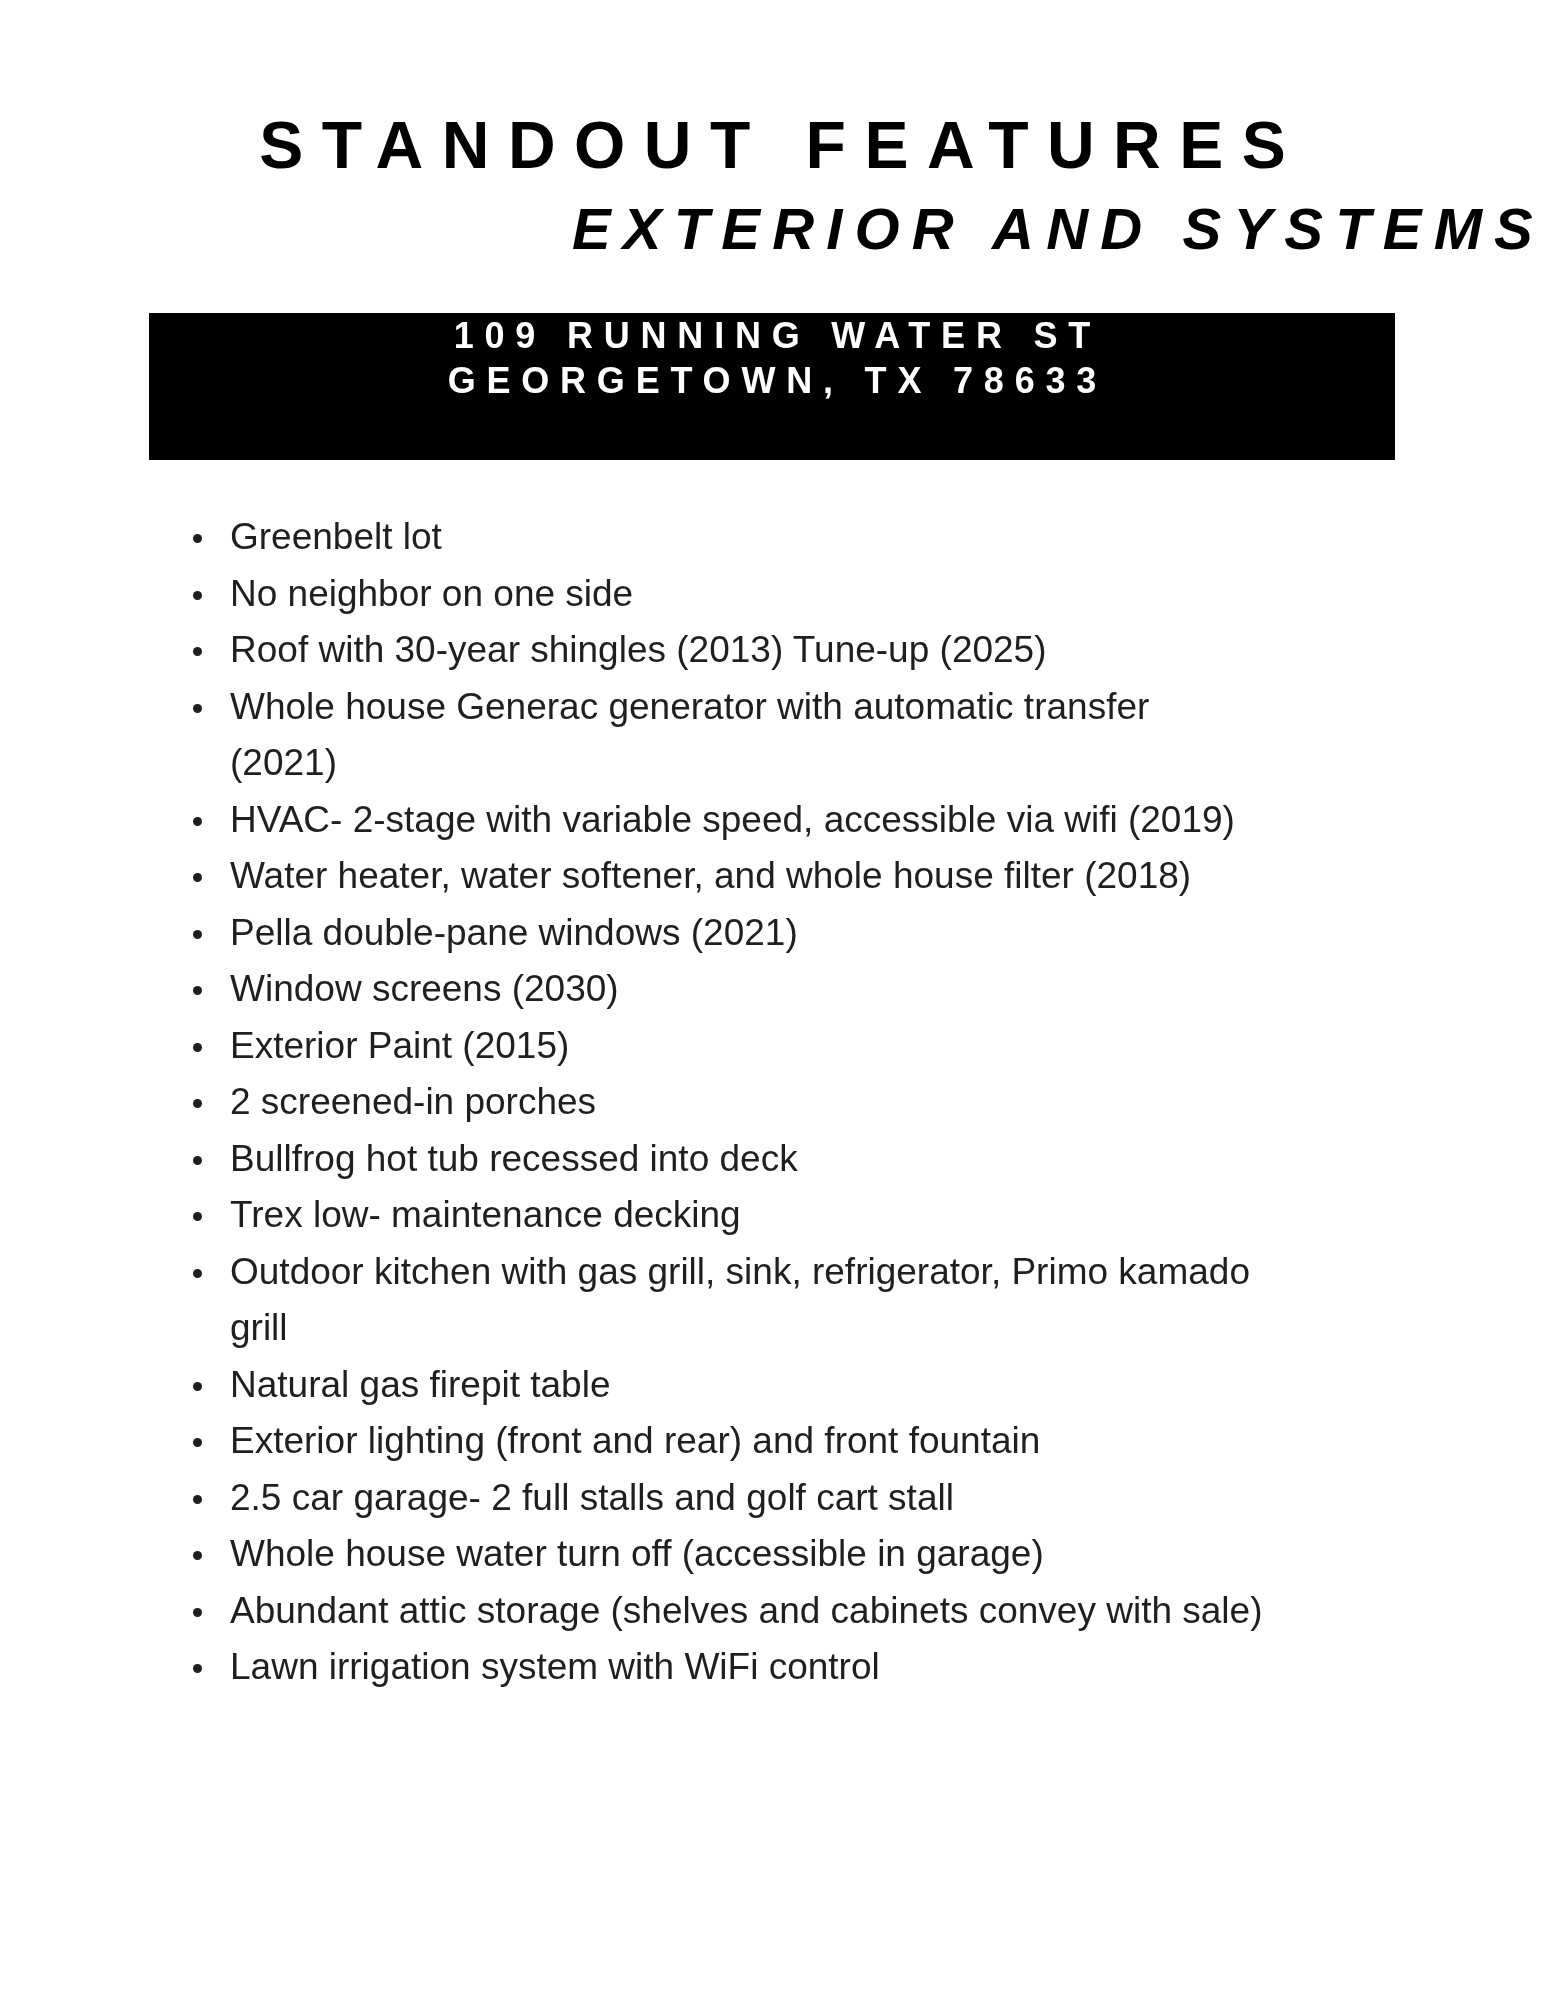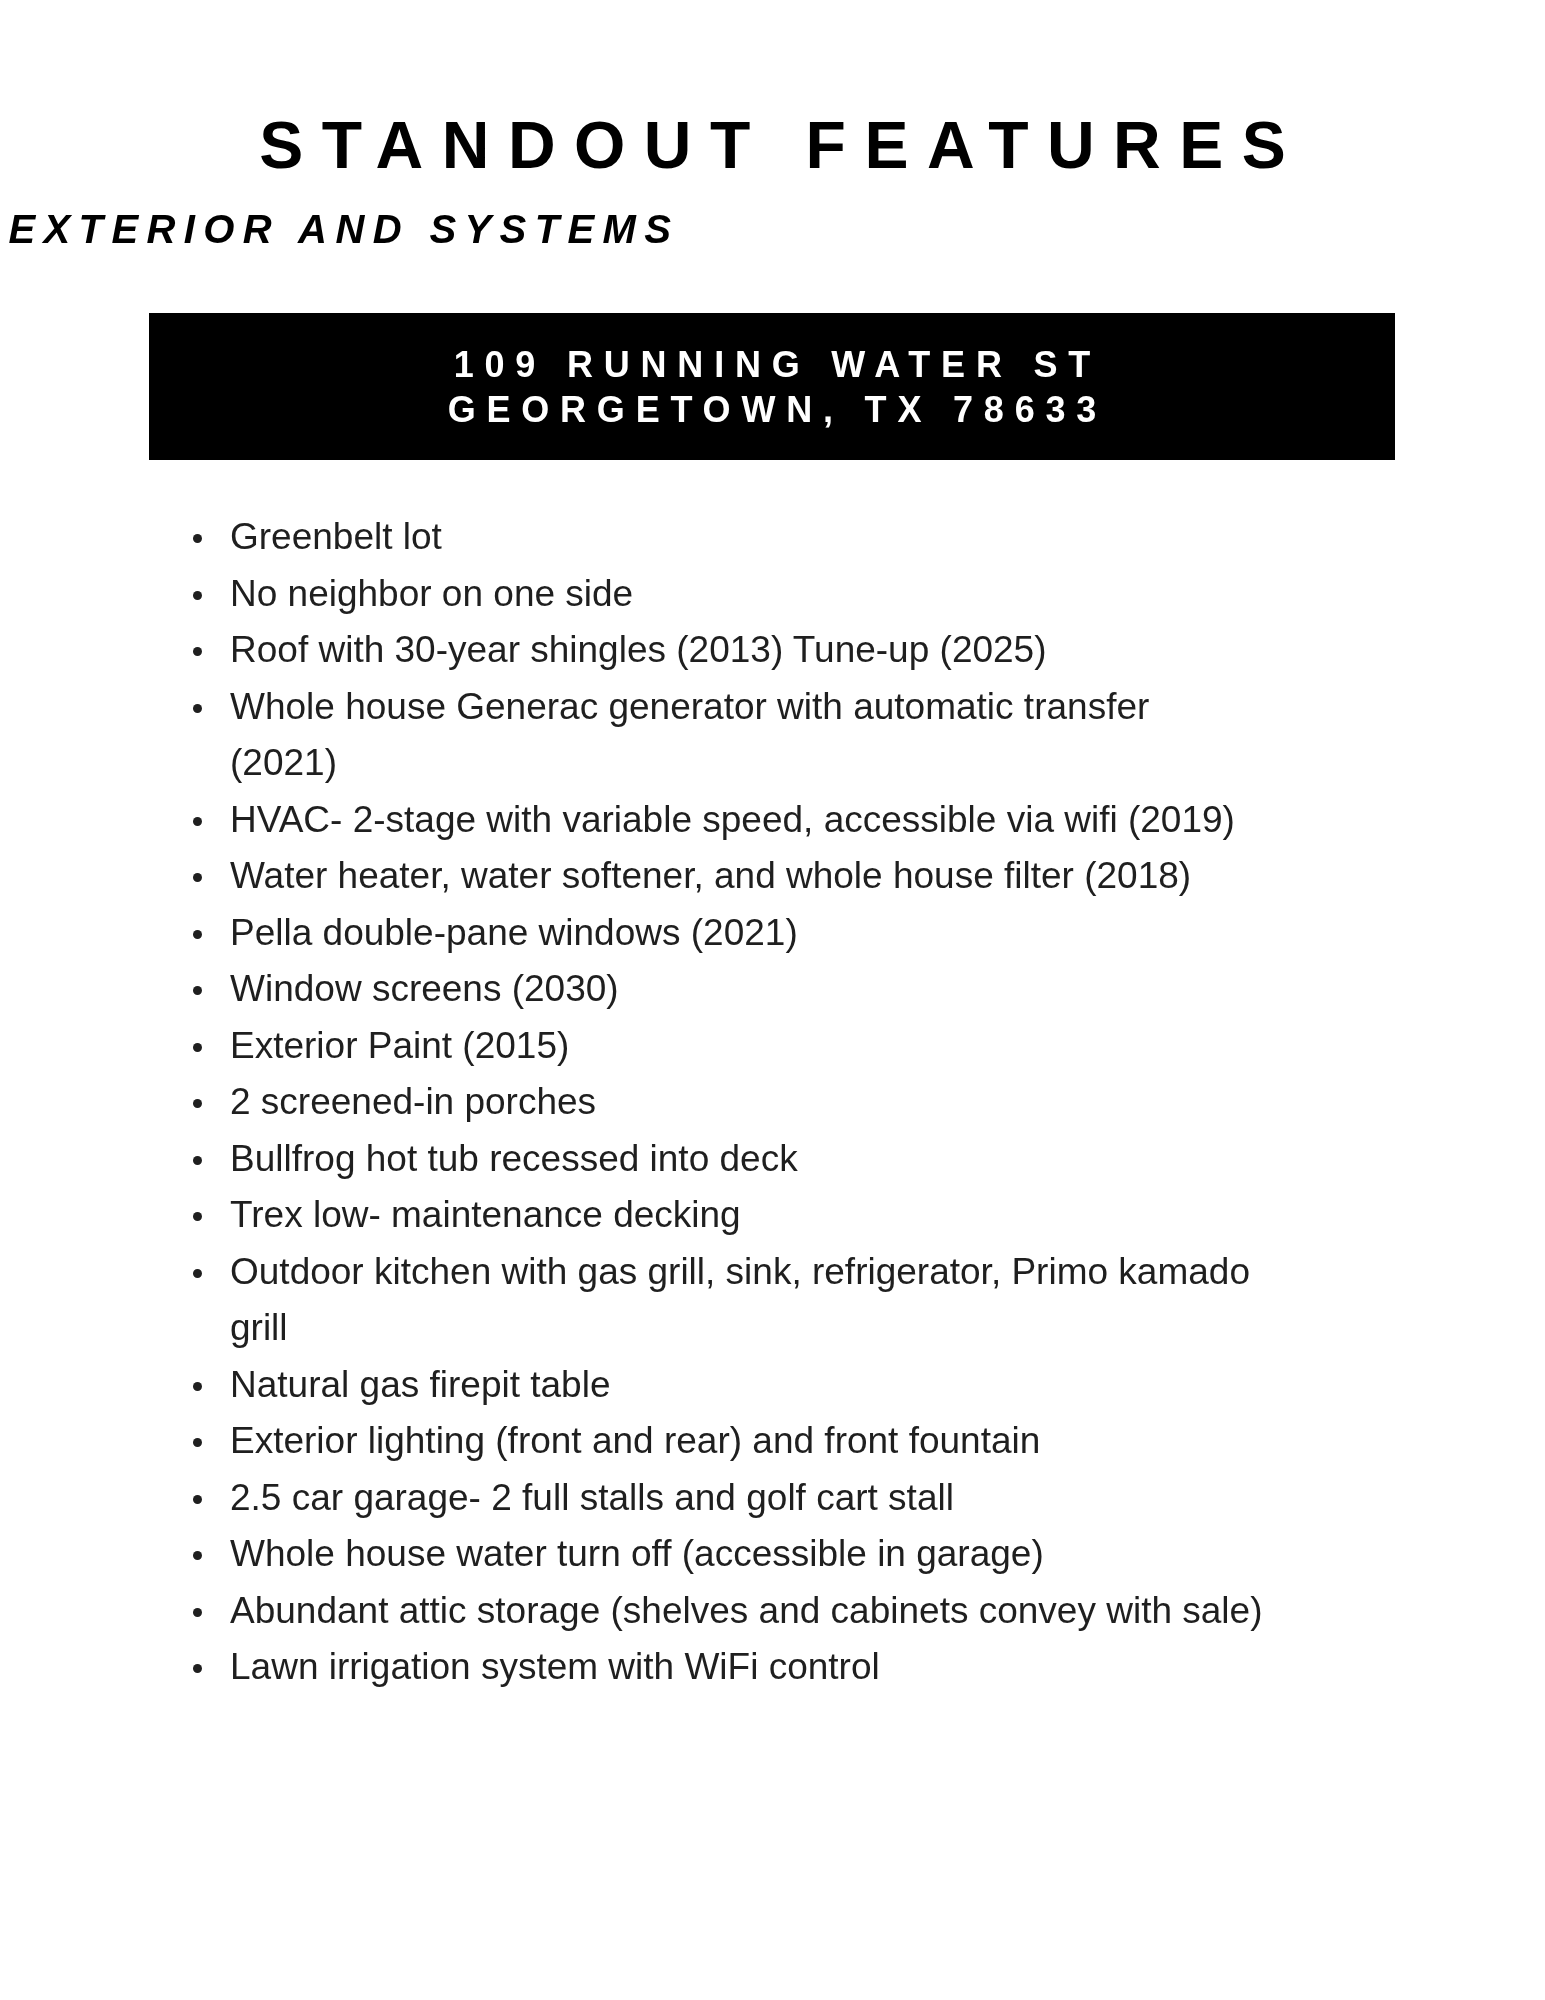--- a/index.html
+++ b/index.html
@@ -25,44 +25,43 @@
     font-size: 66px;
     font-weight: 700;
     line-height: 1;
     letter-spacing: 0.28em;
     text-indent: 0.28em;
     color: var(--heading-color, #000000);
     white-space: nowrap;
   }
   .page-subtitle {
     position: absolute;
-    top: 209px;
+    top: 200px;
     left: 0;
     width: 100%;
-    text-align: left;
-    font-size: 40px;
+    text-align: right;
+    font-size: 58px;
     font-weight: 700;
     font-style: italic;
     line-height: 1;
     letter-spacing: 0.21em;
     text-indent: 0.21em;
     color: var(--heading-color, #000000);
     white-space: nowrap;
   }
   .address-banner {
     position: absolute;
     left: 149px;
     top: 313px;
     width: 1246px;
     height: 147px;
     background: var(--banner-bg, #000000);
     color: var(--banner-fg, #ffffff);
     display: flex;
     flex-direction: column;
-    justify-content: center;
     align-items: center;
     text-align: center;
   }
   .banner-line {
     font-size: 36px;
     font-weight: 700;
     line-height: 45px;
     letter-spacing: 0.3em;
     text-indent: 0.3em;
     white-space: nowrap;

